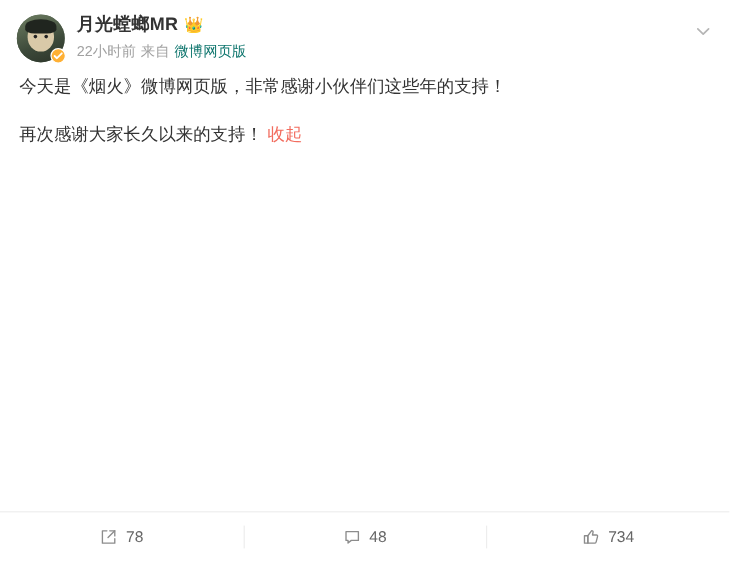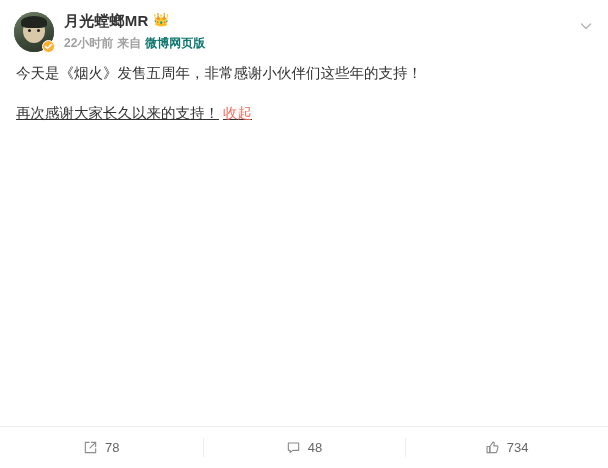--- a/index.html
+++ b/index.html
@@ -93,21 +93,21 @@
     justify-content: center;
   }
   .verify-badge svg { display: block; }
   .header-text {
     flex: 1 1 auto;
     min-width: 0;
     padding-top: 1px;
   }
   .name-row {
     display: flex;
-    align-items: flex-start;
+    align-items: center;
     gap: 5px;
     line-height: 1;
   }
   .user-name {
     font-size: 15px;
     font-weight: bold;
     color: #333333;
     letter-spacing: 0.2px;
   }
   .crown-icon {
@@ -115,21 +115,20 @@
     line-height: 1;
   }
   .meta-row {
     margin-top: 9px;
     font-size: 12px;
     color: #a1a1a1;
     line-height: 1;
     display: flex;
     align-items: center;
     gap: 4px;
-    font-weight: bold;
   }
   .meta-source {
     color: #0f766e;
   }
   .more-arrow {
     position: absolute;
     right: 14px;
     top: 18px;
     width: 16px;
     height: 16px;
@@ -143,21 +142,21 @@
     font-size: 14.5px;
     line-height: 26px;
     color: #333333;
     flex: 1 1 auto;
   }
   .para {
     margin: 0 0 14px 0;
     text-align: justify;
     word-break: break-all;
   }
-  .para:last-child { margin-bottom: 0; text-decoration: underline; }
+  .para:last-child { margin-bottom: 0; }
   .mention {
     color: #2f7ec4;
     text-decoration: none;
     cursor: pointer;
   }
   .collapse-link {
     color: #f26d5f;
     cursor: pointer;
     margin-left: 4px;
   }
@@ -230,21 +229,21 @@
     </div>
 
     <div class="more-arrow">
       <svg width="16" height="16" viewBox="0 0 16 16" aria-hidden="true">
         <path d="M3.5 6 L8 10.5 L12.5 6" fill="none" stroke="currentColor" stroke-width="1.4" stroke-linecap="round" stroke-linejoin="round"></path>
       </svg>
     </div>
   </div>
 
   <div class="post-body">
-    <p class="para">今天是《烟火》发售五周年，非常感谢小伙伴们这些年的支持！</p>
+    <p class="para">今天是《烟火》微博网页版，非常感谢小伙伴们这些年的支持！</p>
 
 
 
 
     <p class="para"><span>再次感谢大家长久以来的支持！</span><span class="collapse-link">收起</span></p>
   </div>
 
   <div class="post-footer">
 
     <div class="footer-btn">

